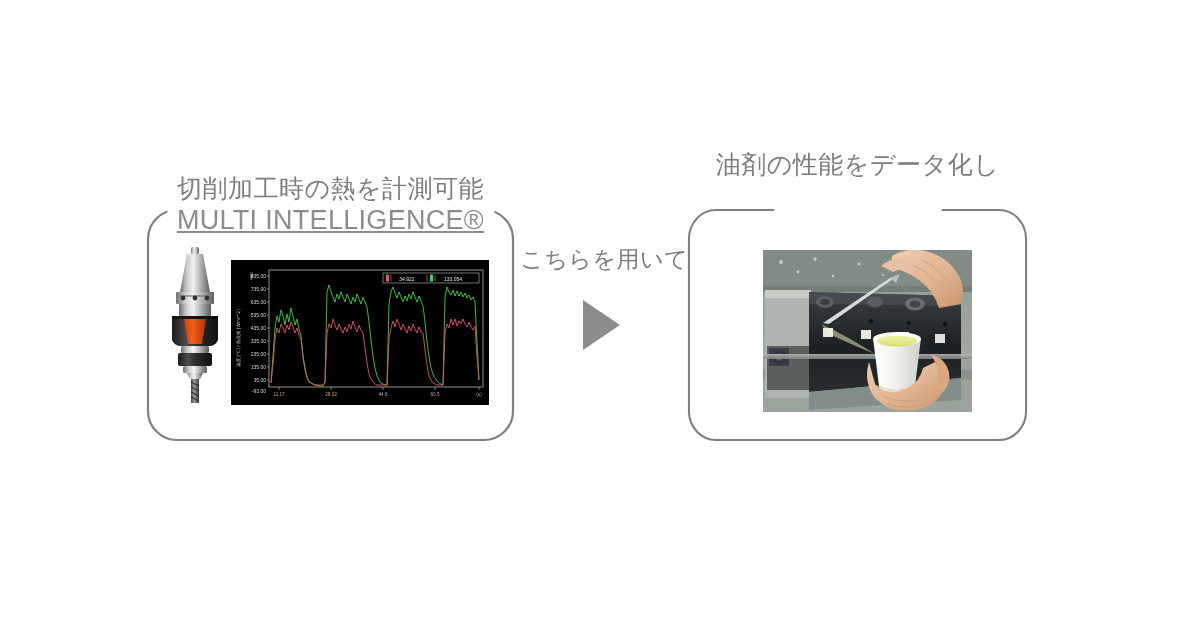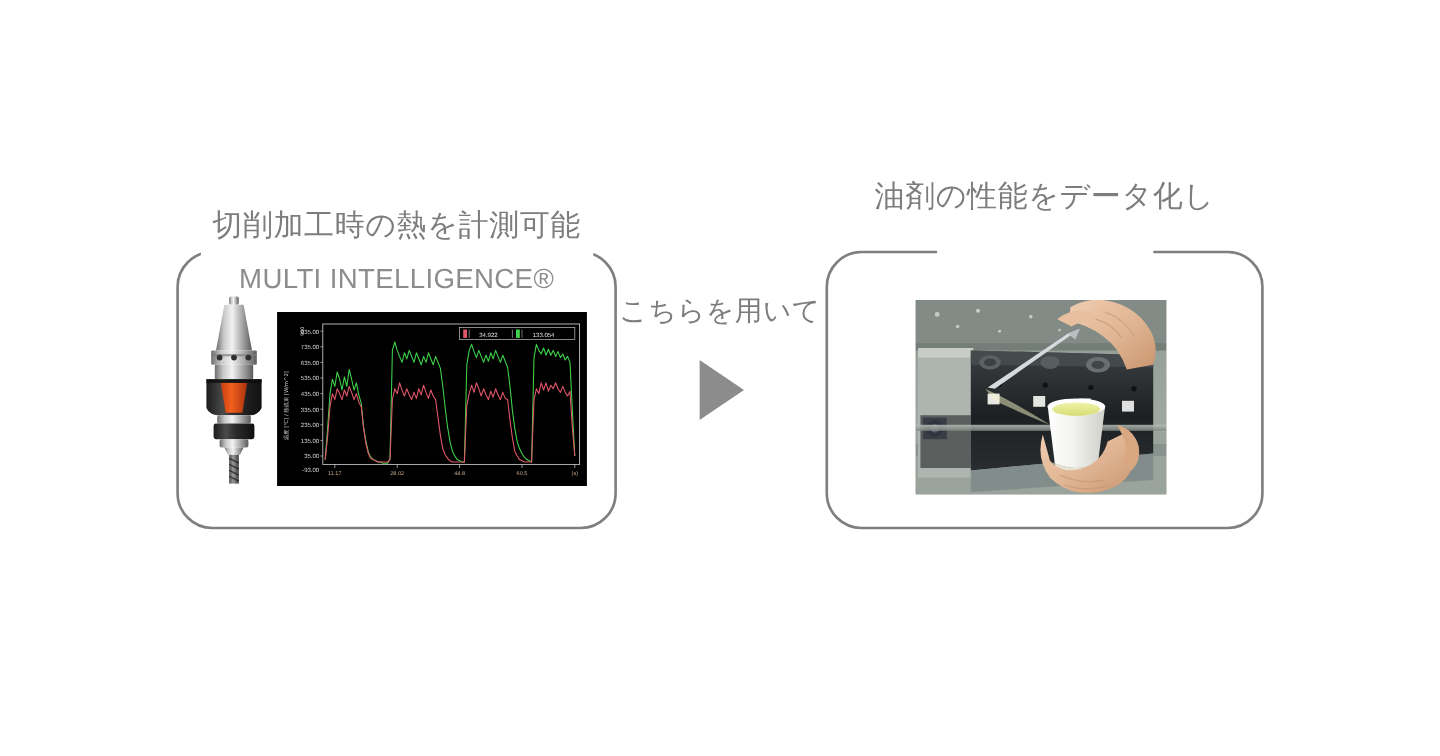--- a/index.html
+++ b/index.html
@@ -51,24 +51,25 @@
     background: #ffffff;
     padding: 0 10px;
     line-height: 1.22;
   }
   .title-jp {
     font-size: 25px;
     letter-spacing: 0.5px;
     color: #7d7d7d;
   }
   .title-sub {
-    font-size: 23px;
+    font-size: 27px;
     letter-spacing: 0.3px;
     color: #8c8c8c;
-    margin-top: 14px;
+    margin-top: 0;
+    text-decoration: underline;
   }
 
   
   #left-panel { left: 147px; top: 209px; width: 367px; height: 232px; }
   #left-title  { top: -36px; }
 
   #tool-holder {
     position: absolute;
     left: 12px;
     top: 36px;
@@ -87,39 +88,39 @@
   }
   #chart-figure svg { display:block; width:100%; height:100%; }
 
   
   #center-col {
     position: absolute;
     left: 512px;
     top: 240px;
     width: 176px;
     height: 130px;
-    text-align: center;
+    text-align: right;
   }
   #center-caption {
     font-size: 23px;
     color: #7d7d7d;
     letter-spacing: 0.5px;
     white-space: nowrap;
     line-height: 1;
     margin-top: 8px;
   }
   #arrow-icon {
     margin: 26px auto 0;
     width: 48px;
     height: 56px;
   }
   #arrow-icon svg { display:block; width:100%; height:100%; }
 
   
-  #right-panel { left: 688px; top: 209px; width: 365px; height: 232px; }
+  #right-panel { left: 688px; top: 209px; width: 339px; height: 232px; }
   #right-title { top: -60px; }
 
   #oil-photo {
     position: absolute;
     left: 75px;
     top: 41px;
     width: 209px;
     height: 162px;
     overflow: hidden;
     background: #8a8f8c;

